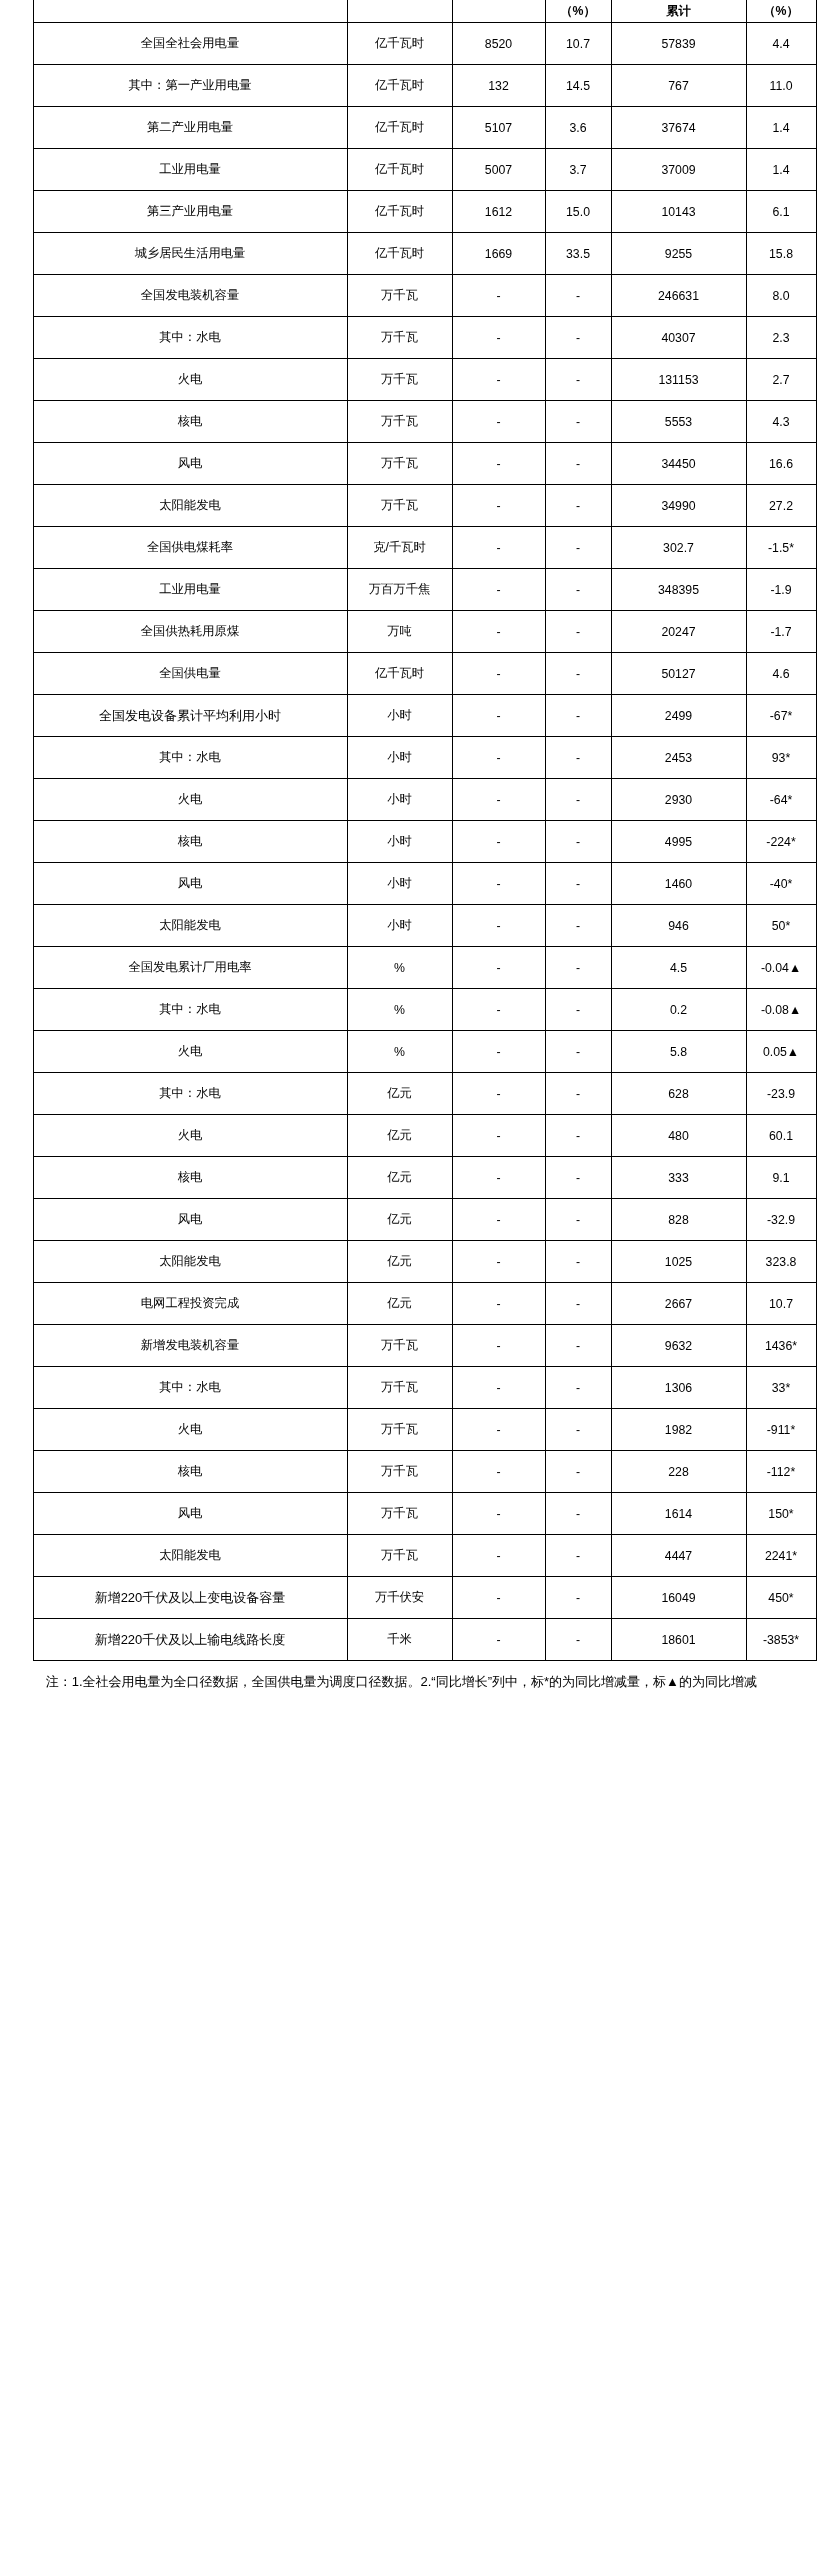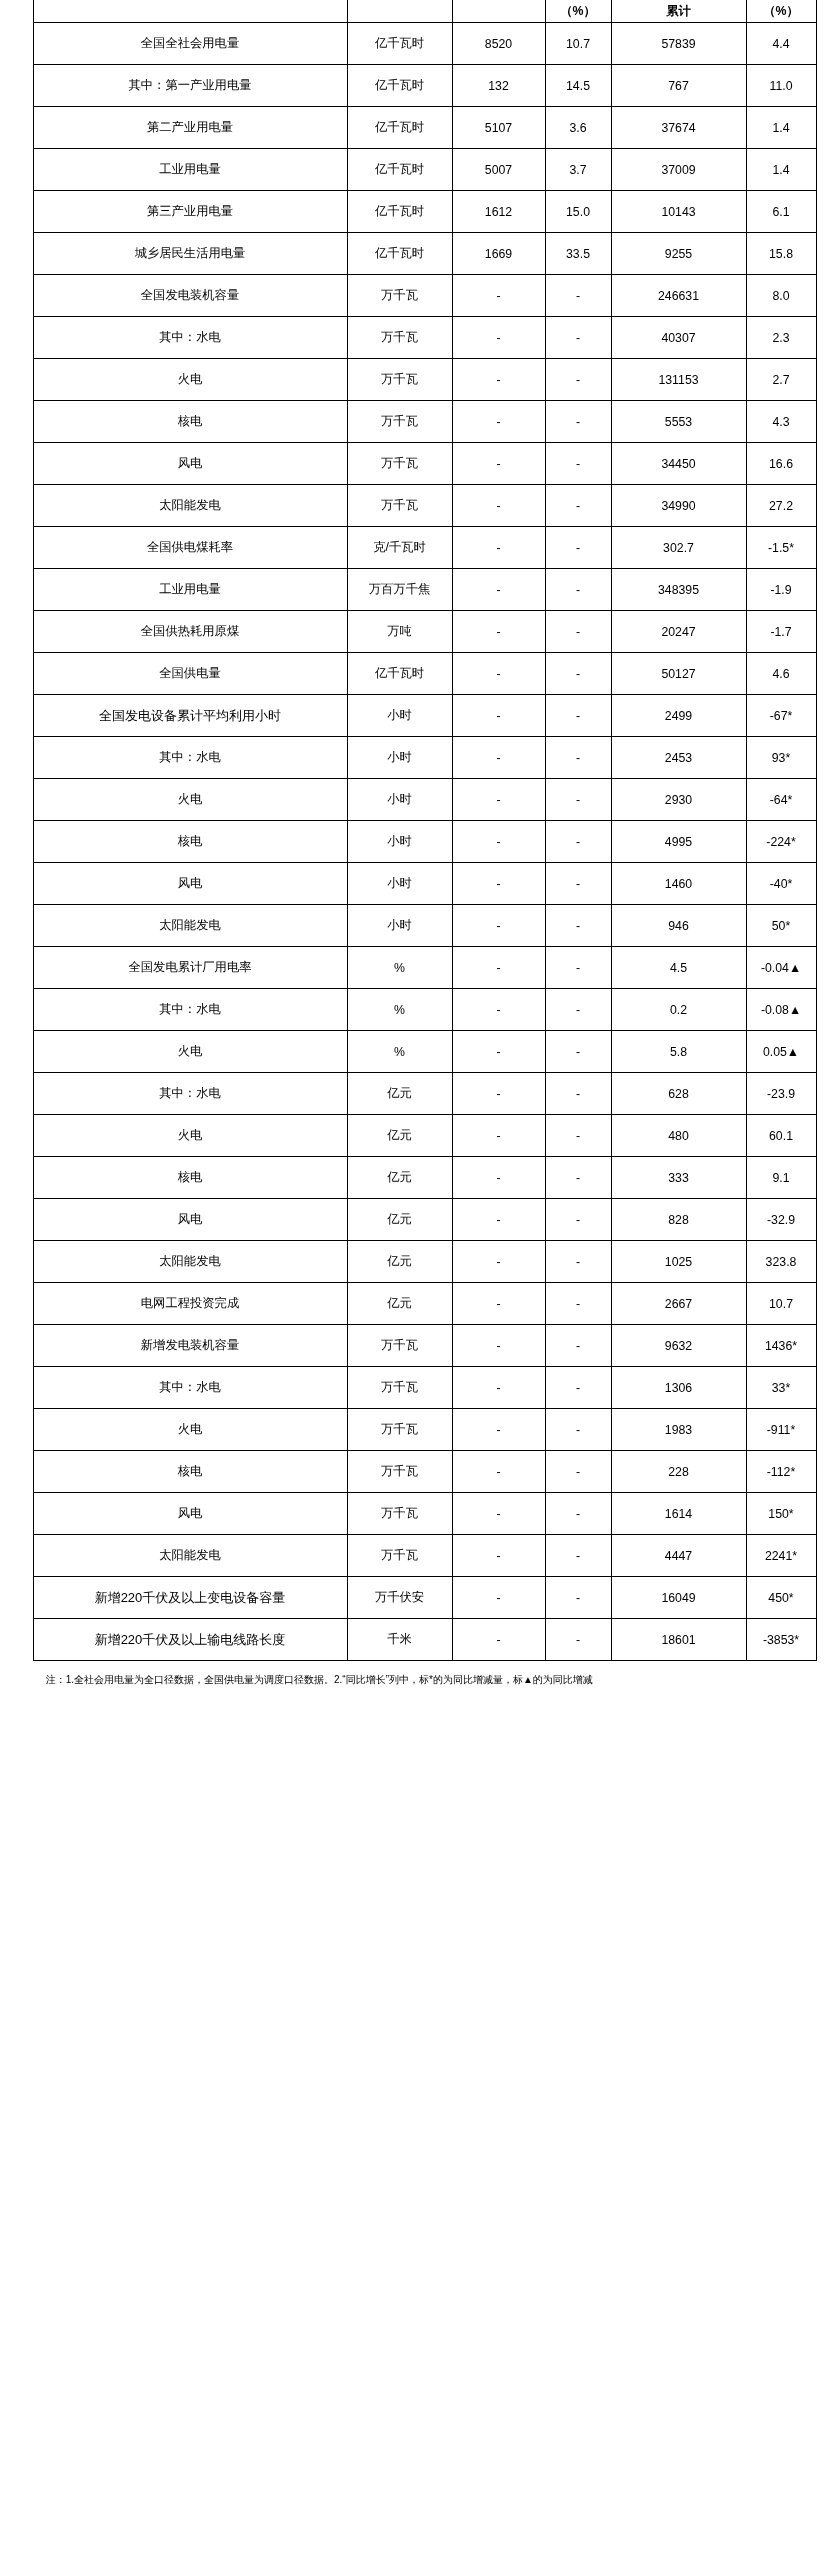--- a/index.html
+++ b/index.html
@@ -58,21 +58,21 @@
   td.label {
     font-size: 12.7px;
   }
   td.label.small {
     font-size: 13px;
   }
   td.num {
     font-size: 12.3px;
   }
   .note {
-    font-size: 10px;
+    font-size: 13px;
     line-height: 1.75;
     margin-top: 10px;
     padding-left: 1.7px;
     padding-right: 3.4px;
     text-align: justify;
   }
   .note-indent {
     text-indent: 32px;
   }
 </style>
@@ -396,21 +396,21 @@
           <td class="num">-</td>
           <td class="num">1306</td>
           <td class="num">33*</td>
         </tr>
         <tr>
           <td class="edge"></td>
           <td class="label">火电</td>
           <td class="num">万千瓦</td>
           <td class="num">-</td>
           <td class="num">-</td>
-          <td class="num">1983</td>
+          <td class="num">1982</td>
           <td class="num">-911*</td>
         </tr>
         <tr>
           <td class="edge"></td>
           <td class="label">核电</td>
           <td class="num">万千瓦</td>
           <td class="num">-</td>
           <td class="num">-</td>
           <td class="num">228</td>
           <td class="num">-112*</td>

